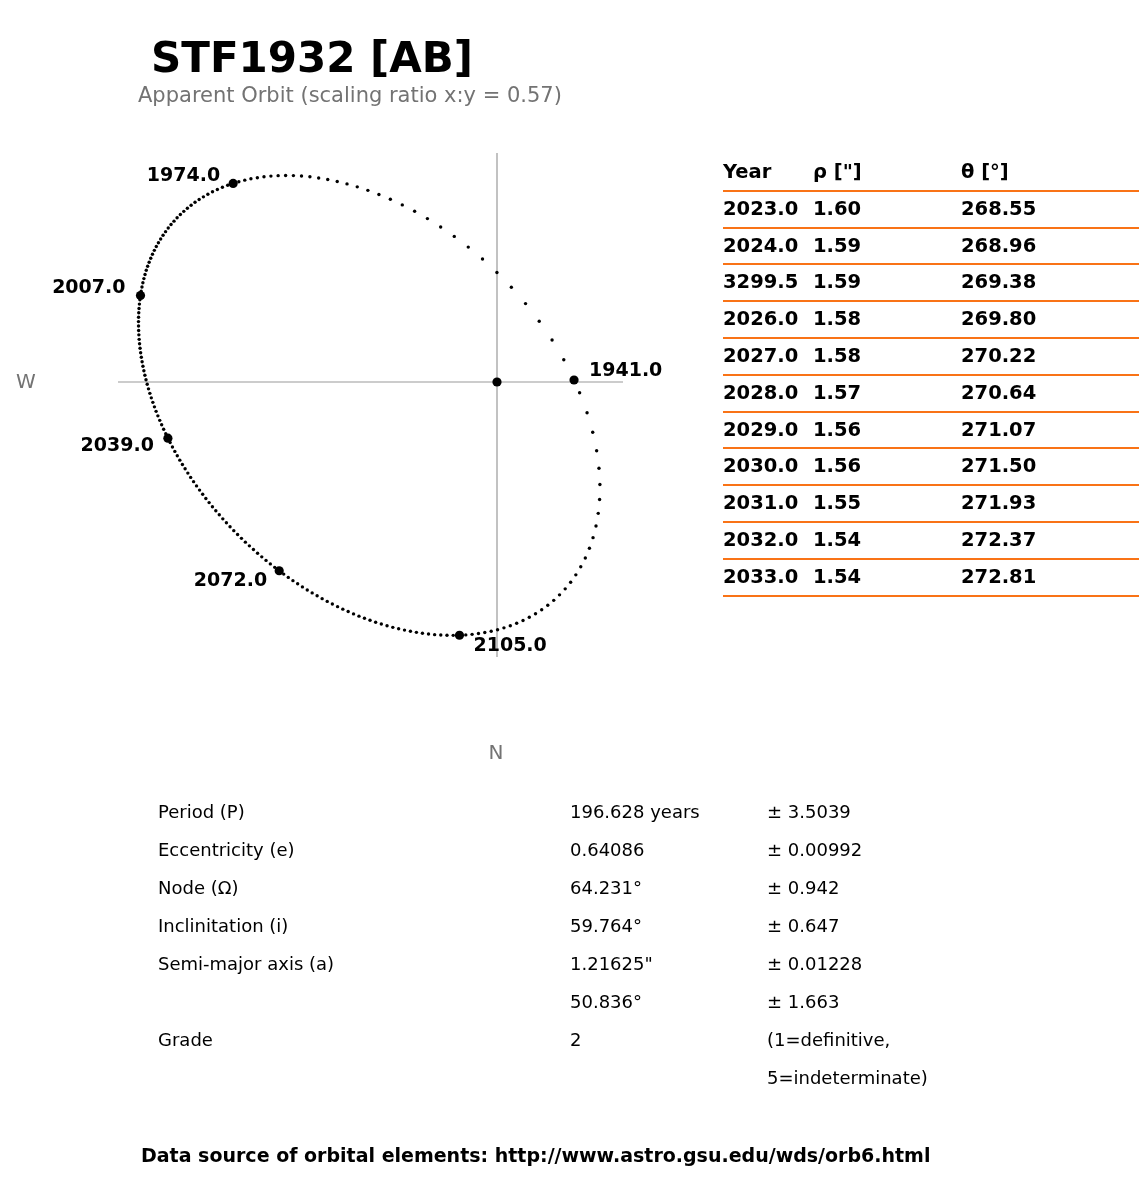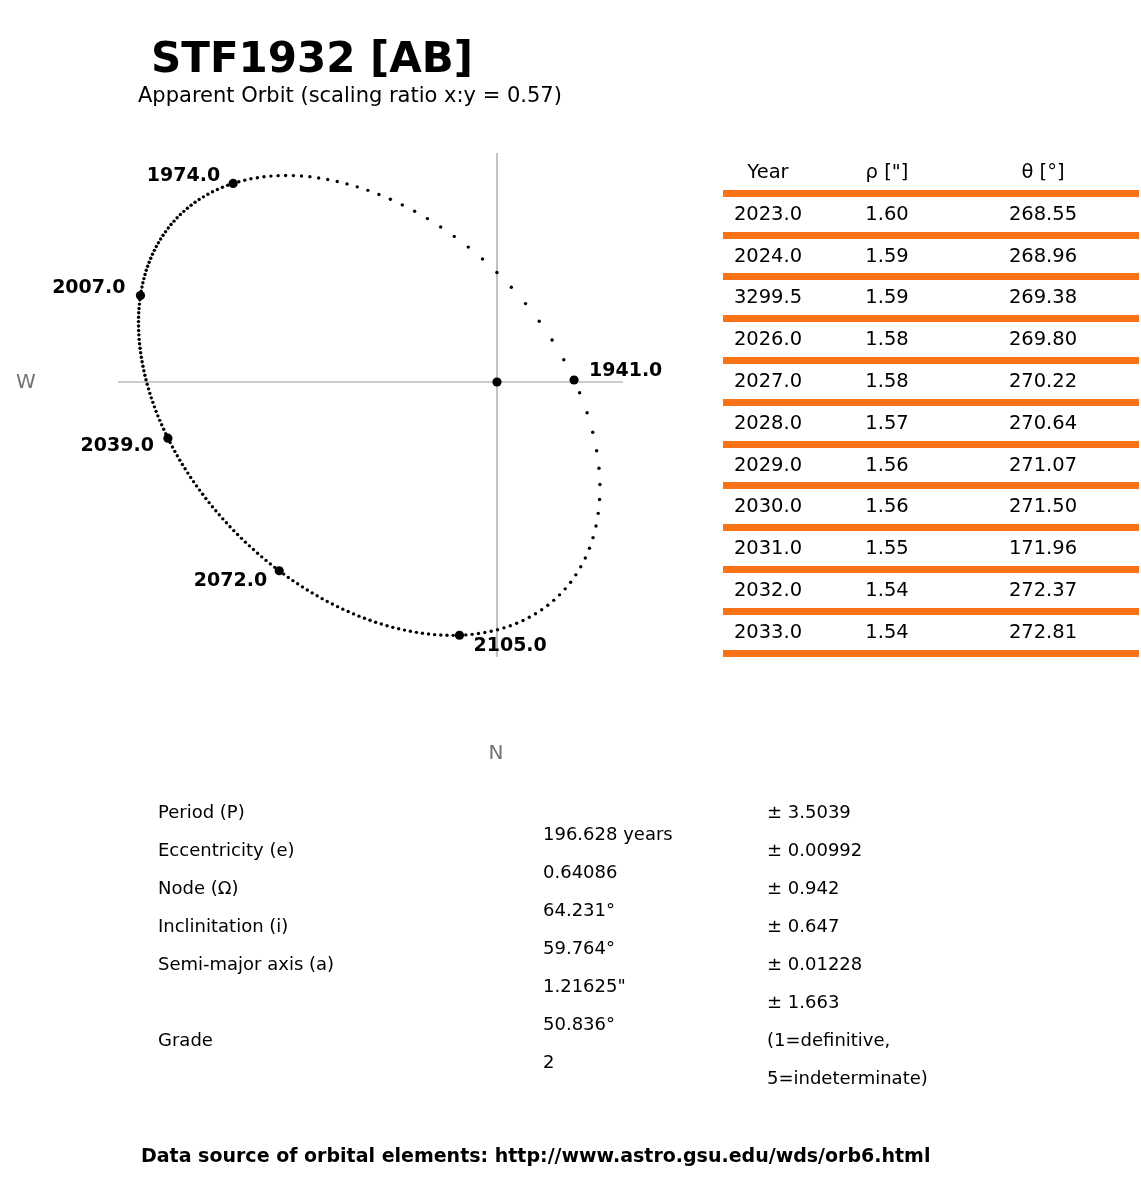--- a/index.html
+++ b/index.html
@@ -1,34 +1,34 @@
 <!DOCTYPE html>
 <html><head>
 <meta charset="utf-8">
 <style>
   html,body{margin:0;padding:0;background:#ffffff;}
   body{width:1141px;height:1180px;position:relative;overflow:hidden;
        font-family:"DejaVu Sans",sans-serif;color:#000;}
   .abs{position:absolute;}
   .title{left:151px;top:6px;font-size:42px;font-weight:bold;line-height:1.15;letter-spacing:0px;}
-  .subtitle{left:138px;top:83px;font-size:21px;line-height:1.2;color:#000000;}
+  .subtitle{left:138px;top:83px;font-size:21px;line-height:1.2;color:#737373;}
   #plot-wrap{left:0;top:140px;width:700px;height:645px;}
   
   #ephem-wrap{left:723px;top:155px;width:402px;}
   table.ephem{border-collapse:collapse;width:402px;font-size:19.5px;table-layout:fixed;}
-  table.ephem th,table.ephem td{font-weight:normal;text-align:center;padding:0;
-      height:34.8px;line-height:34.8px;border-bottom:7px solid #f97316;white-space:nowrap;}
+  table.ephem th,table.ephem td{font-weight:bold;text-align:left;padding:0;
+      height:34.8px;line-height:34.8px;border-bottom:2px solid #f97316;white-space:nowrap;}
   table.ephem .c1{width:90px;}
   table.ephem .c2{width:148px;}
   table.ephem .c3{width:164px;padding-right:14px;}
   
   #elements-wrap{left:0;top:793px;width:946px;}
   .el-row{position:relative;height:38px;line-height:38px;font-size:18px;}
   .el-label{position:absolute;left:158px;}
-  .el-value{position:absolute;left:543px;margin-top:22px;}
+  .el-value{position:absolute;left:570px;}
   .el-error{position:absolute;left:767px;}
   .footer{left:141px;top:1144px;font-size:19px;font-weight:bold;line-height:1.2;}
   svg text{font-family:"DejaVu Sans",sans-serif;}
 </style>
 </head>
 <body>
 
 <div>
 
   <h1 class="abs title">STF1932 [AB]</h1>
@@ -303,21 +303,21 @@
             <td class="c3">271.07</td>
           </tr>
         <tr>
             <td class="c1">2030.0</td>
             <td class="c2">1.56</td>
             <td class="c3">271.50</td>
           </tr>
         <tr>
             <td class="c1">2031.0</td>
             <td class="c2">1.55</td>
-            <td class="c3">171.96</td>
+            <td class="c3">271.93</td>
           </tr>
         <tr>
             <td class="c1">2032.0</td>
             <td class="c2">1.54</td>
             <td class="c3">272.37</td>
           </tr>
         <tr>
             <td class="c1">2033.0</td>
             <td class="c2">1.54</td>
             <td class="c3">272.81</td>

